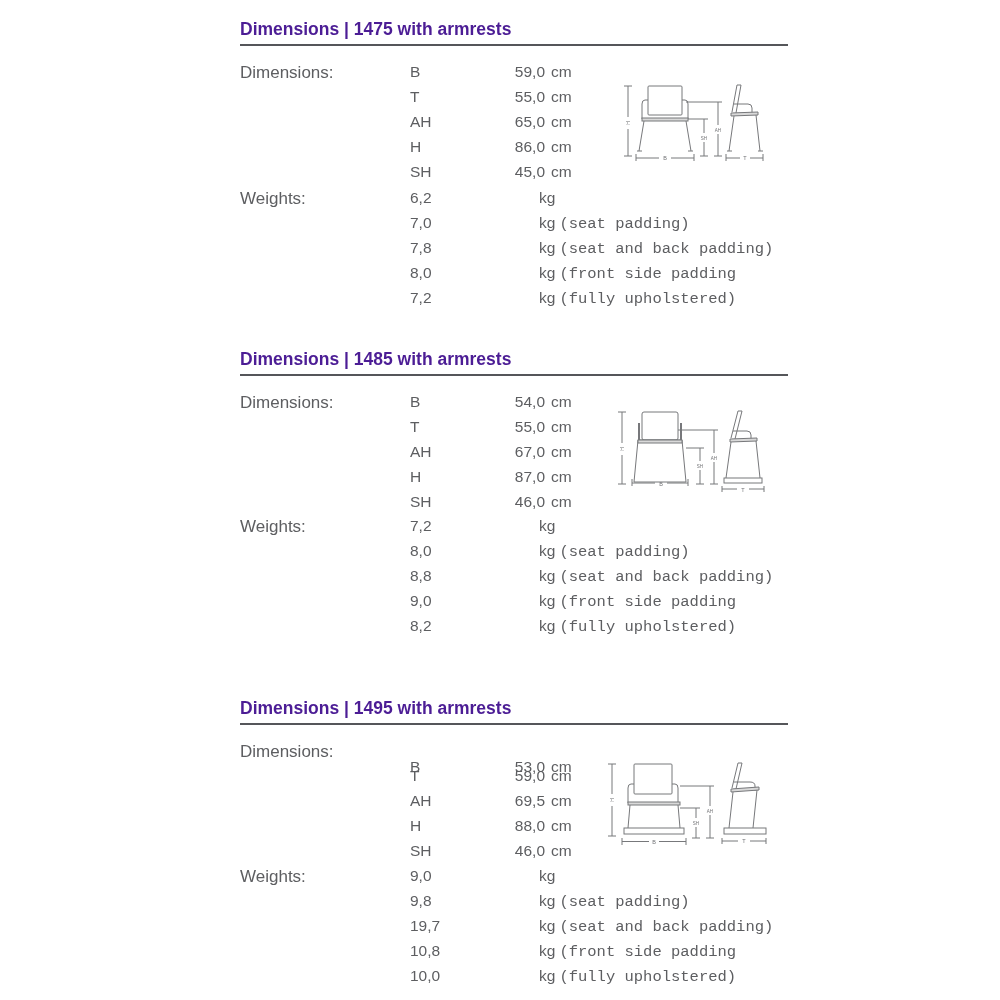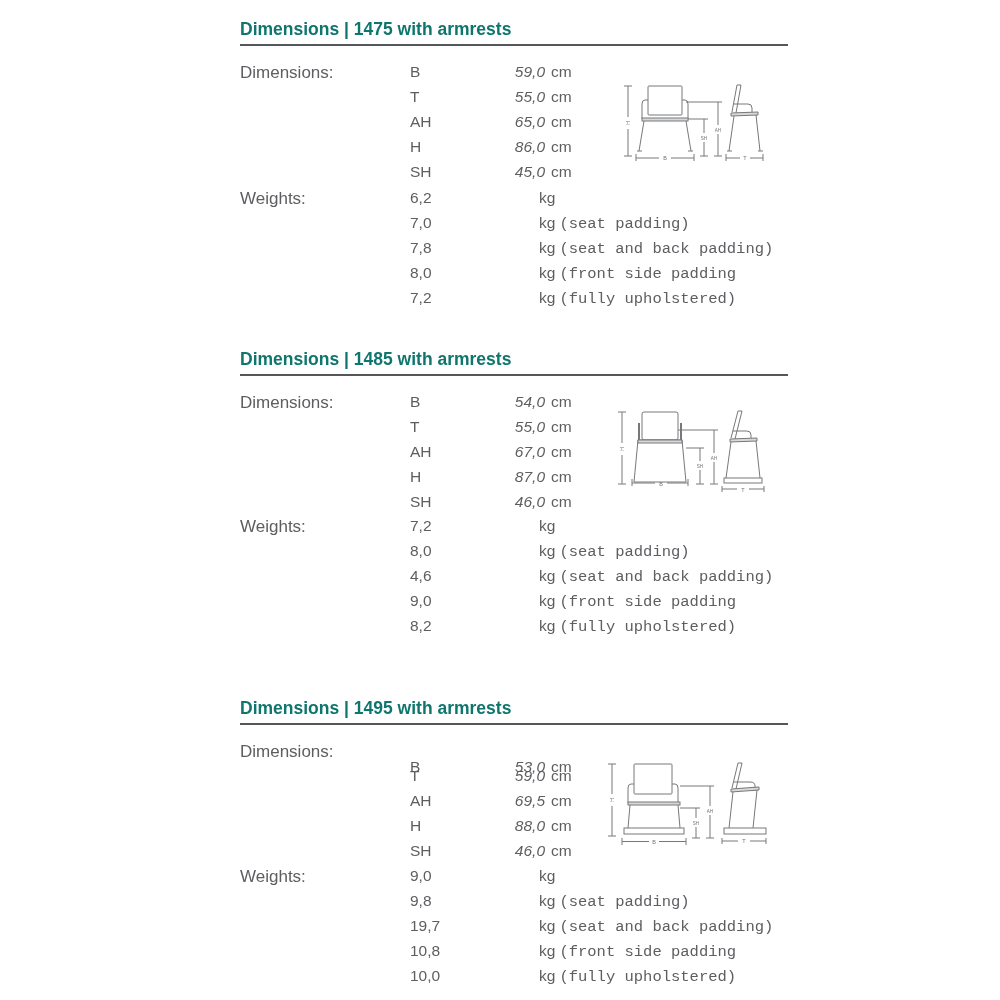--- a/index.html
+++ b/index.html
@@ -1,23 +1,23 @@
 <!DOCTYPE html>
 <html><head>
 <meta charset="utf-8">
 <style>
   html,body{margin:0;padding:0;background:#ffffff;}
   body{width:1000px;height:1000px;position:relative;font-family:"Liberation Sans",sans-serif;color:#5d5e61;}
   .section{position:absolute;left:0;width:1000px;}
-  .sec-title{position:absolute;left:240px;top:0;font-size:17.5px;font-weight:bold;color:#0f766e;white-space:nowrap;}
+  .sec-title{position:absolute;left:240px;top:0;font-size:17.5px;font-weight:bold;color:#4c1d95;white-space:nowrap;}
   .rule{position:absolute;left:240px;top:25px;width:548px;height:2px;background:#55565a;}
   .row-label{position:absolute;left:240px;font-size:17px;}
   .dim-row{position:absolute;left:410px;font-size:15.5px;white-space:nowrap;}
   .dim-code{display:inline-block;width:95px;}
-  .dim-val{display:inline-block;width:40px;text-align:right;font-style:italic;}
+  .dim-val{display:inline-block;width:40px;text-align:right;}
   .dim-unit{display:inline-block;margin-left:6px;}
   .wt-row{position:absolute;left:410px;font-size:15.5px;white-space:nowrap;}
   .wt-val{display:inline-block;width:124px;text-align:left;}
   .wt-unit{display:inline-block;margin-left:5px;}
   .wt-note{display:inline-block;margin-left:4px;font-family:Liberation Mono, monospace;}
   .diagram{position:absolute;}
   svg{display:block;overflow:visible;}
   svg text{font-family:"Liberation Sans",sans-serif;fill:#707174;}
 </style>
 </head>
@@ -114,21 +114,21 @@
   </div>
 
   <div class="row-label" style="top:168px">Weights:</div>
   <div class="wt-row" style="top:168px">
     <span class="wt-val">7,2</span><span class="wt-unit">kg</span><span class="wt-note"></span>
   </div>
   <div class="wt-row" style="top:193px">
     <span class="wt-val">8,0</span><span class="wt-unit">kg</span><span class="wt-note">(seat padding)</span>
   </div>
   <div class="wt-row" style="top:218px">
-    <span class="wt-val">4,6</span><span class="wt-unit">kg</span><span class="wt-note">(seat and back padding)</span>
+    <span class="wt-val">8,8</span><span class="wt-unit">kg</span><span class="wt-note">(seat and back padding)</span>
   </div>
   <div class="wt-row" style="top:243px">
     <span class="wt-val">9,0</span><span class="wt-unit">kg</span><span class="wt-note">(front side padding</span>
   </div>
   <div class="wt-row" style="top:268px">
     <span class="wt-val">8,2</span><span class="wt-unit">kg</span><span class="wt-note">(fully upholstered)</span>
   </div>
 
   <div class="diagram" style="left:612px;top:59px">
     <svg width="155" height="85" viewBox="0 0 155 85">

